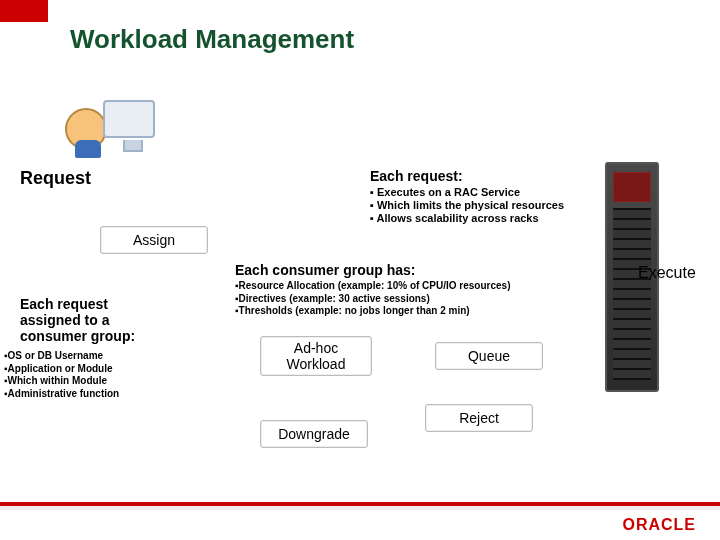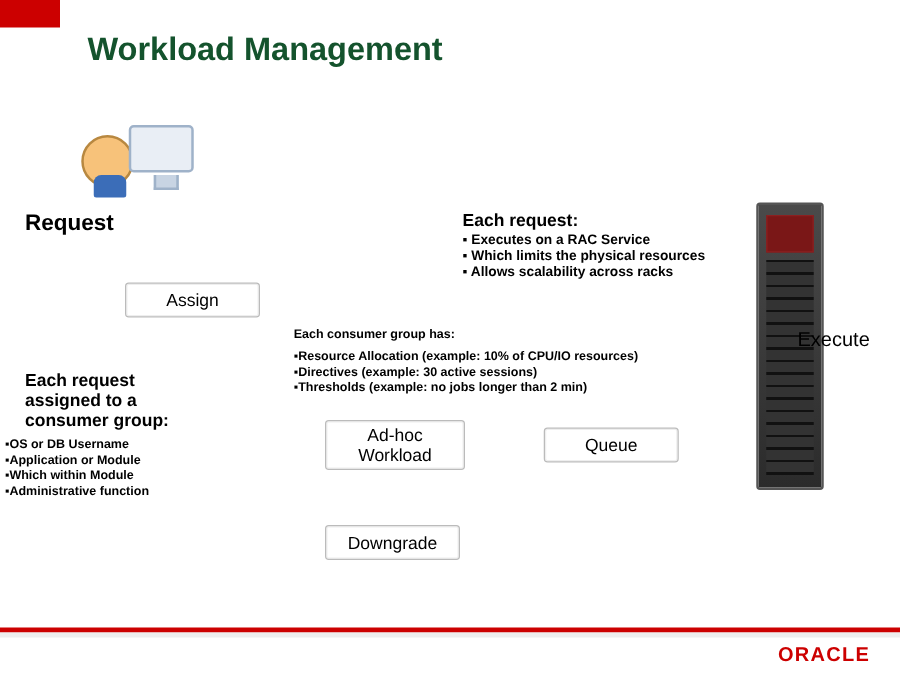--- a/index.html
+++ b/index.html
@@ -15,21 +15,21 @@
   .user-icon .monitor::after { content: ""; position: absolute; left: 18px; top: 38px; width: 16px; height: 10px; background: #c8d4e3; border: 2px solid #9fb2c9; border-top: none; }
   .each-request { position: absolute; left: 370px; top: 168px; font-size: 14px; font-weight: bold; }
   .each-request-bullets { position: absolute; left: 370px; top: 186px; font-size: 11px; font-weight: bold; line-height: 1.2; }
   .each-request-bullets span.bullet::before { content: "▪ "; }
   .assign-box { position: absolute; left: 100px; top: 226px; }
   .flow-box { width: 108px; height: 28px; background: #fff; border: 1px solid #bbb; border-radius: 3px; display: flex; align-items: center; justify-content: center; font-size: 14px; box-shadow: 0 0 0 1px #eee inset; }
   .flow-box.big { width: 112px; height: 40px; font-size: 14px; text-align: center; line-height: 1.15; }
   .consumer-group-label { position: absolute; left: 20px; top: 296px; font-size: 14px; font-weight: bold; width: 150px; line-height: 1.15; }
   .cg-bullets { position: absolute; left: 4px; top: 350px; font-size: 10px; font-weight: bold; line-height: 1.25; }
   .cg-bullets span.bullet::before { content: "▪"; }
-  .each-cg-has { position: absolute; left: 235px; top: 262px; font-size: 10px; font-weight: bold; }
+  .each-cg-has { position: absolute; left: 235px; top: 262px; font-size: 14px; font-weight: bold; }
   .cg-has-bullets { position: absolute; left: 235px; top: 280px; font-size: 10px; font-weight: bold; line-height: 1.25; }
   .cg-has-bullets span.bullet::before { content: "▪"; }
   .adhoc { position: absolute; left: 260px; top: 336px; }
   .queue { position: absolute; left: 435px; top: 342px; text-align: center; }
   .downgrade { position: absolute; left: 260px; top: 420px; }
   .reject { position: absolute; left: 425px; top: 404px; }
   .execute { position: absolute; left: 638px; top: 264px; font-size: 16px; }
   .server-rack { position: absolute; left: 605px; top: 162px; width: 54px; height: 230px; background: linear-gradient(#4a4a4a,#2b2b2b); border: 2px solid #555; border-radius: 3px; }
   .server-rack::before { content: ""; position: absolute; top: 8px; left: 6px; right: 6px; height: 28px; background: #7a1717; border: 1px solid #8c2020; }
   .server-rack .slots { position: absolute; top: 44px; left: 6px; right: 6px; bottom: 10px; background: repeating-linear-gradient(#111 0 2px, #333 2px 10px); }
@@ -86,20 +86,23 @@
   </div>
 
   <div class="queue">
     <div class="flow-box">Queue</div>
   </div>
 
   <div class="downgrade">
     <div class="flow-box">Downgrade</div>
   </div>
 
+  <div class="reject">
+    <div class="flow-box">Reject</div>
+  </div>
 
   <div class="server-rack">
     <div class="slots"></div>
   </div>
   <div class="execute">Execute</div>
 
   <div class="footer-bar"></div>
   <div class="footer-bar2"></div>
   <div class="oracle-logo">ORACLE</div>
 </div>

